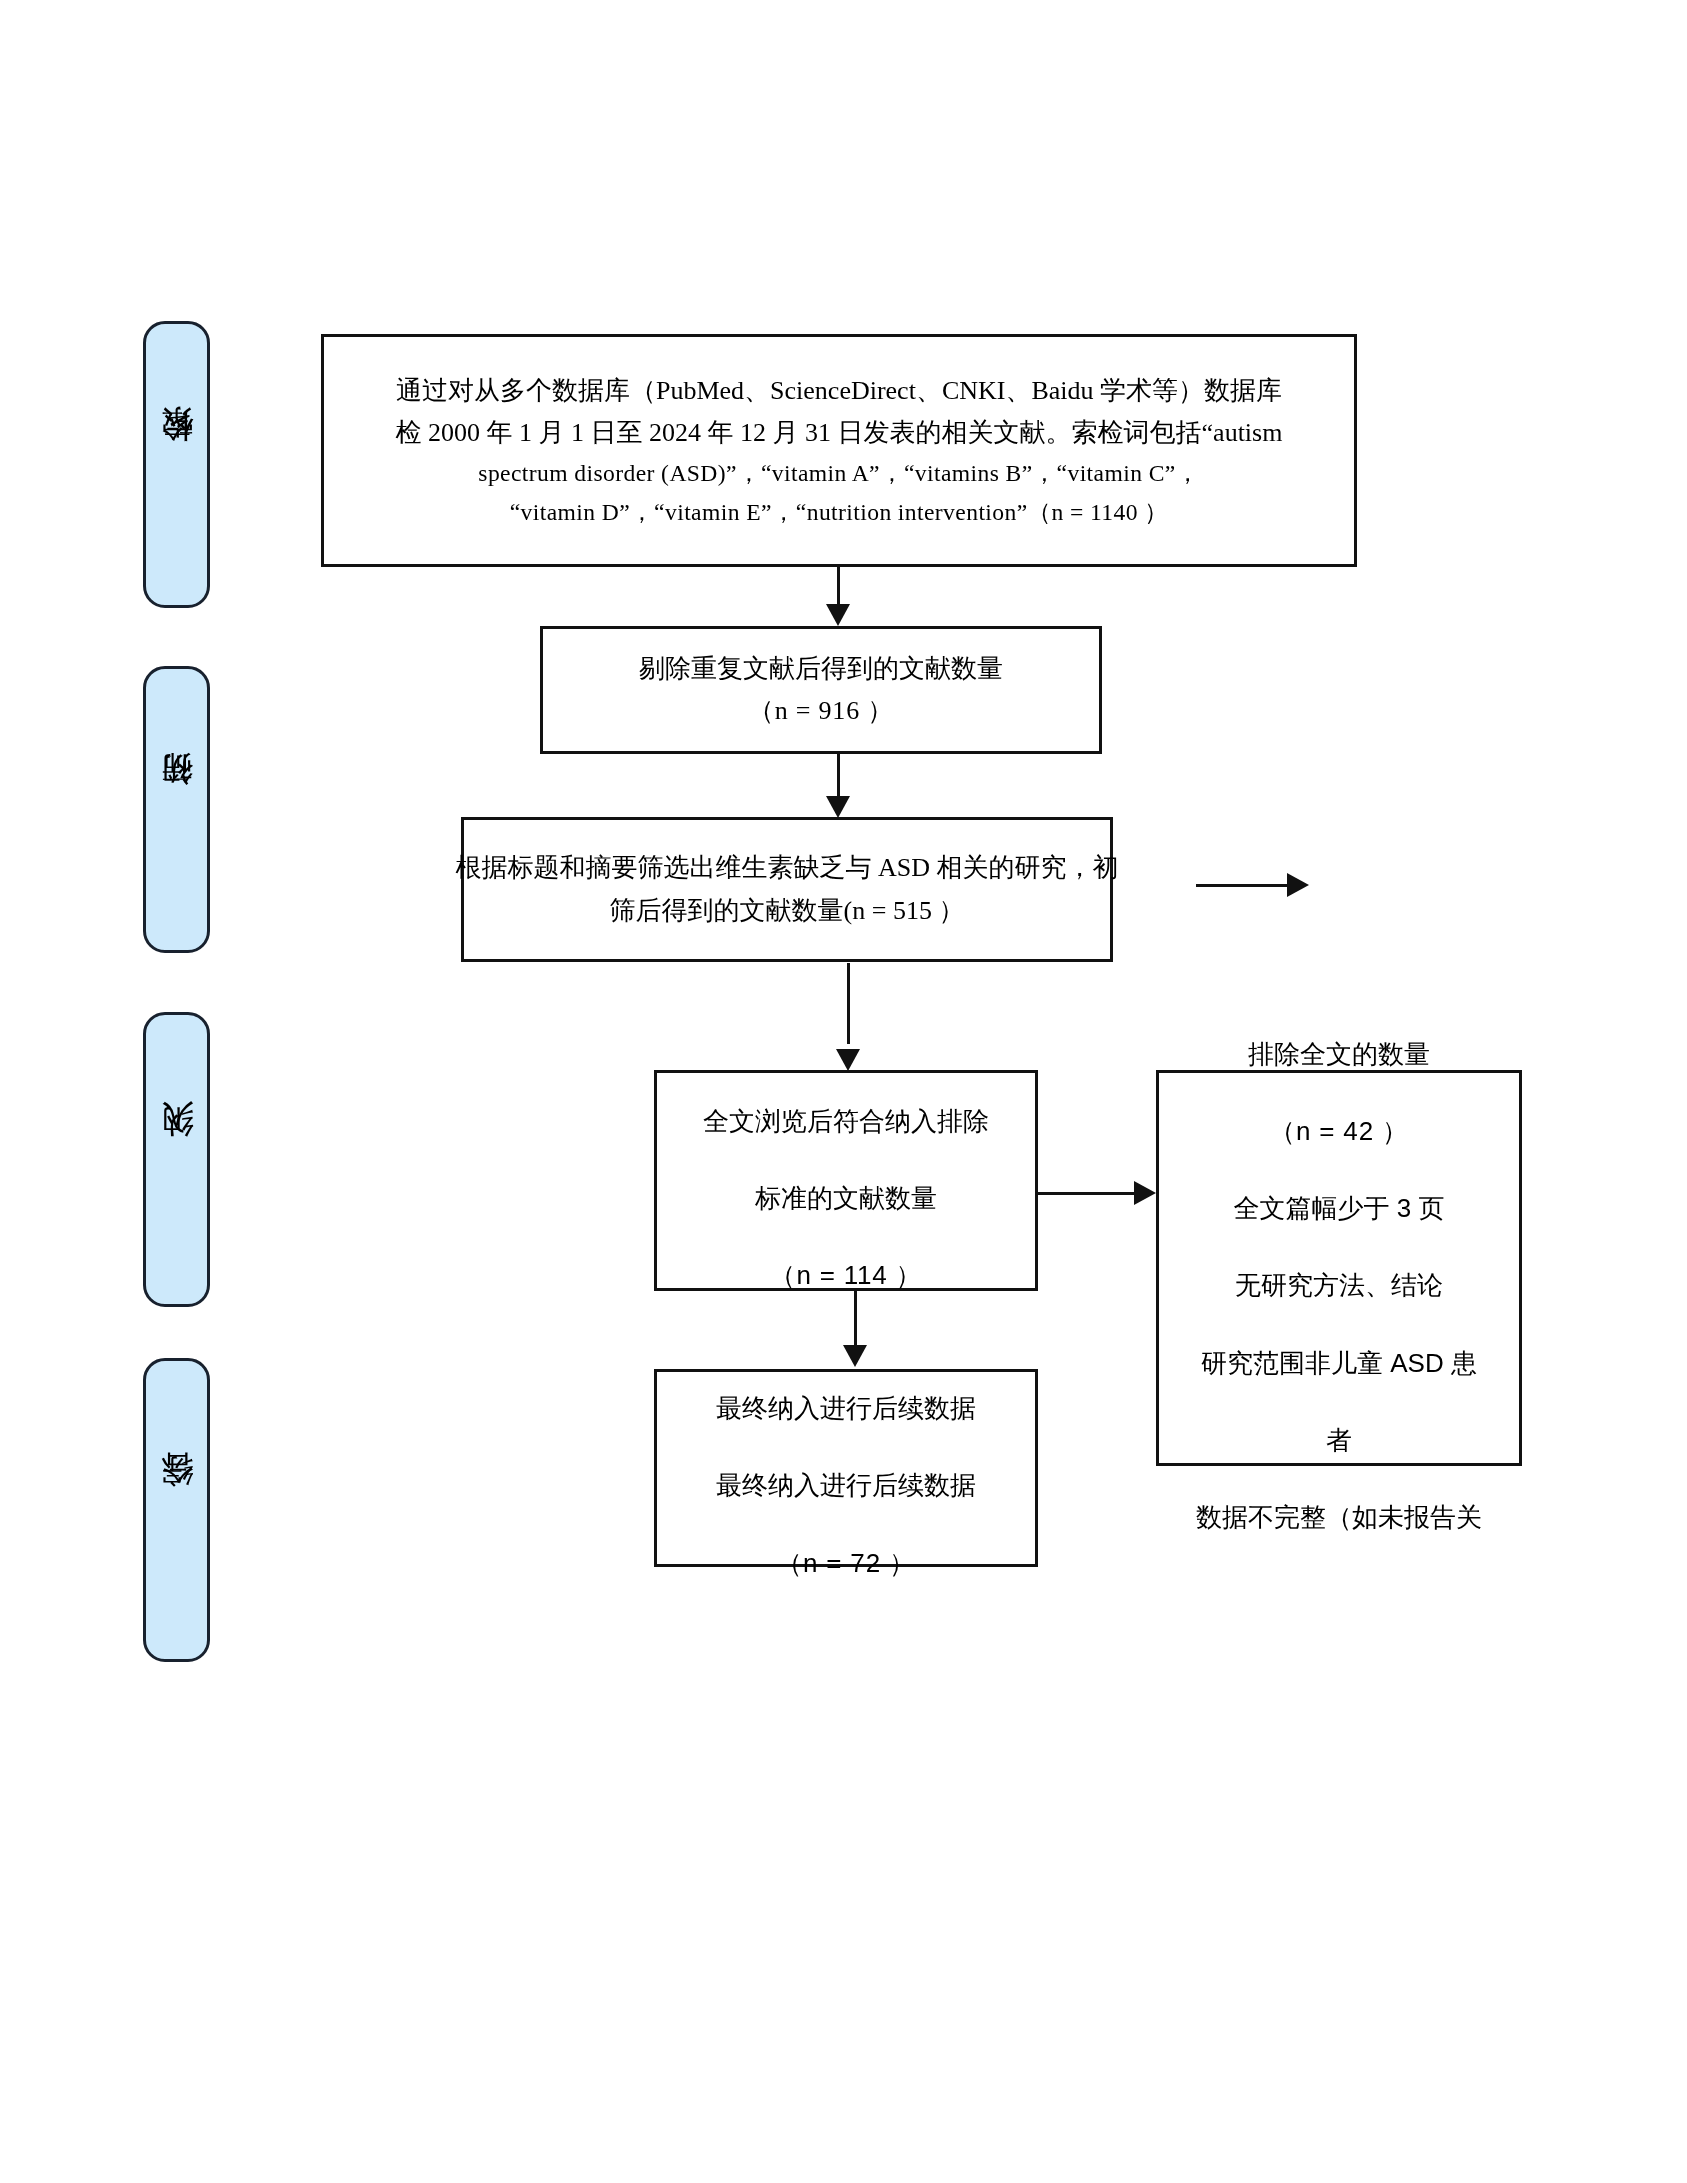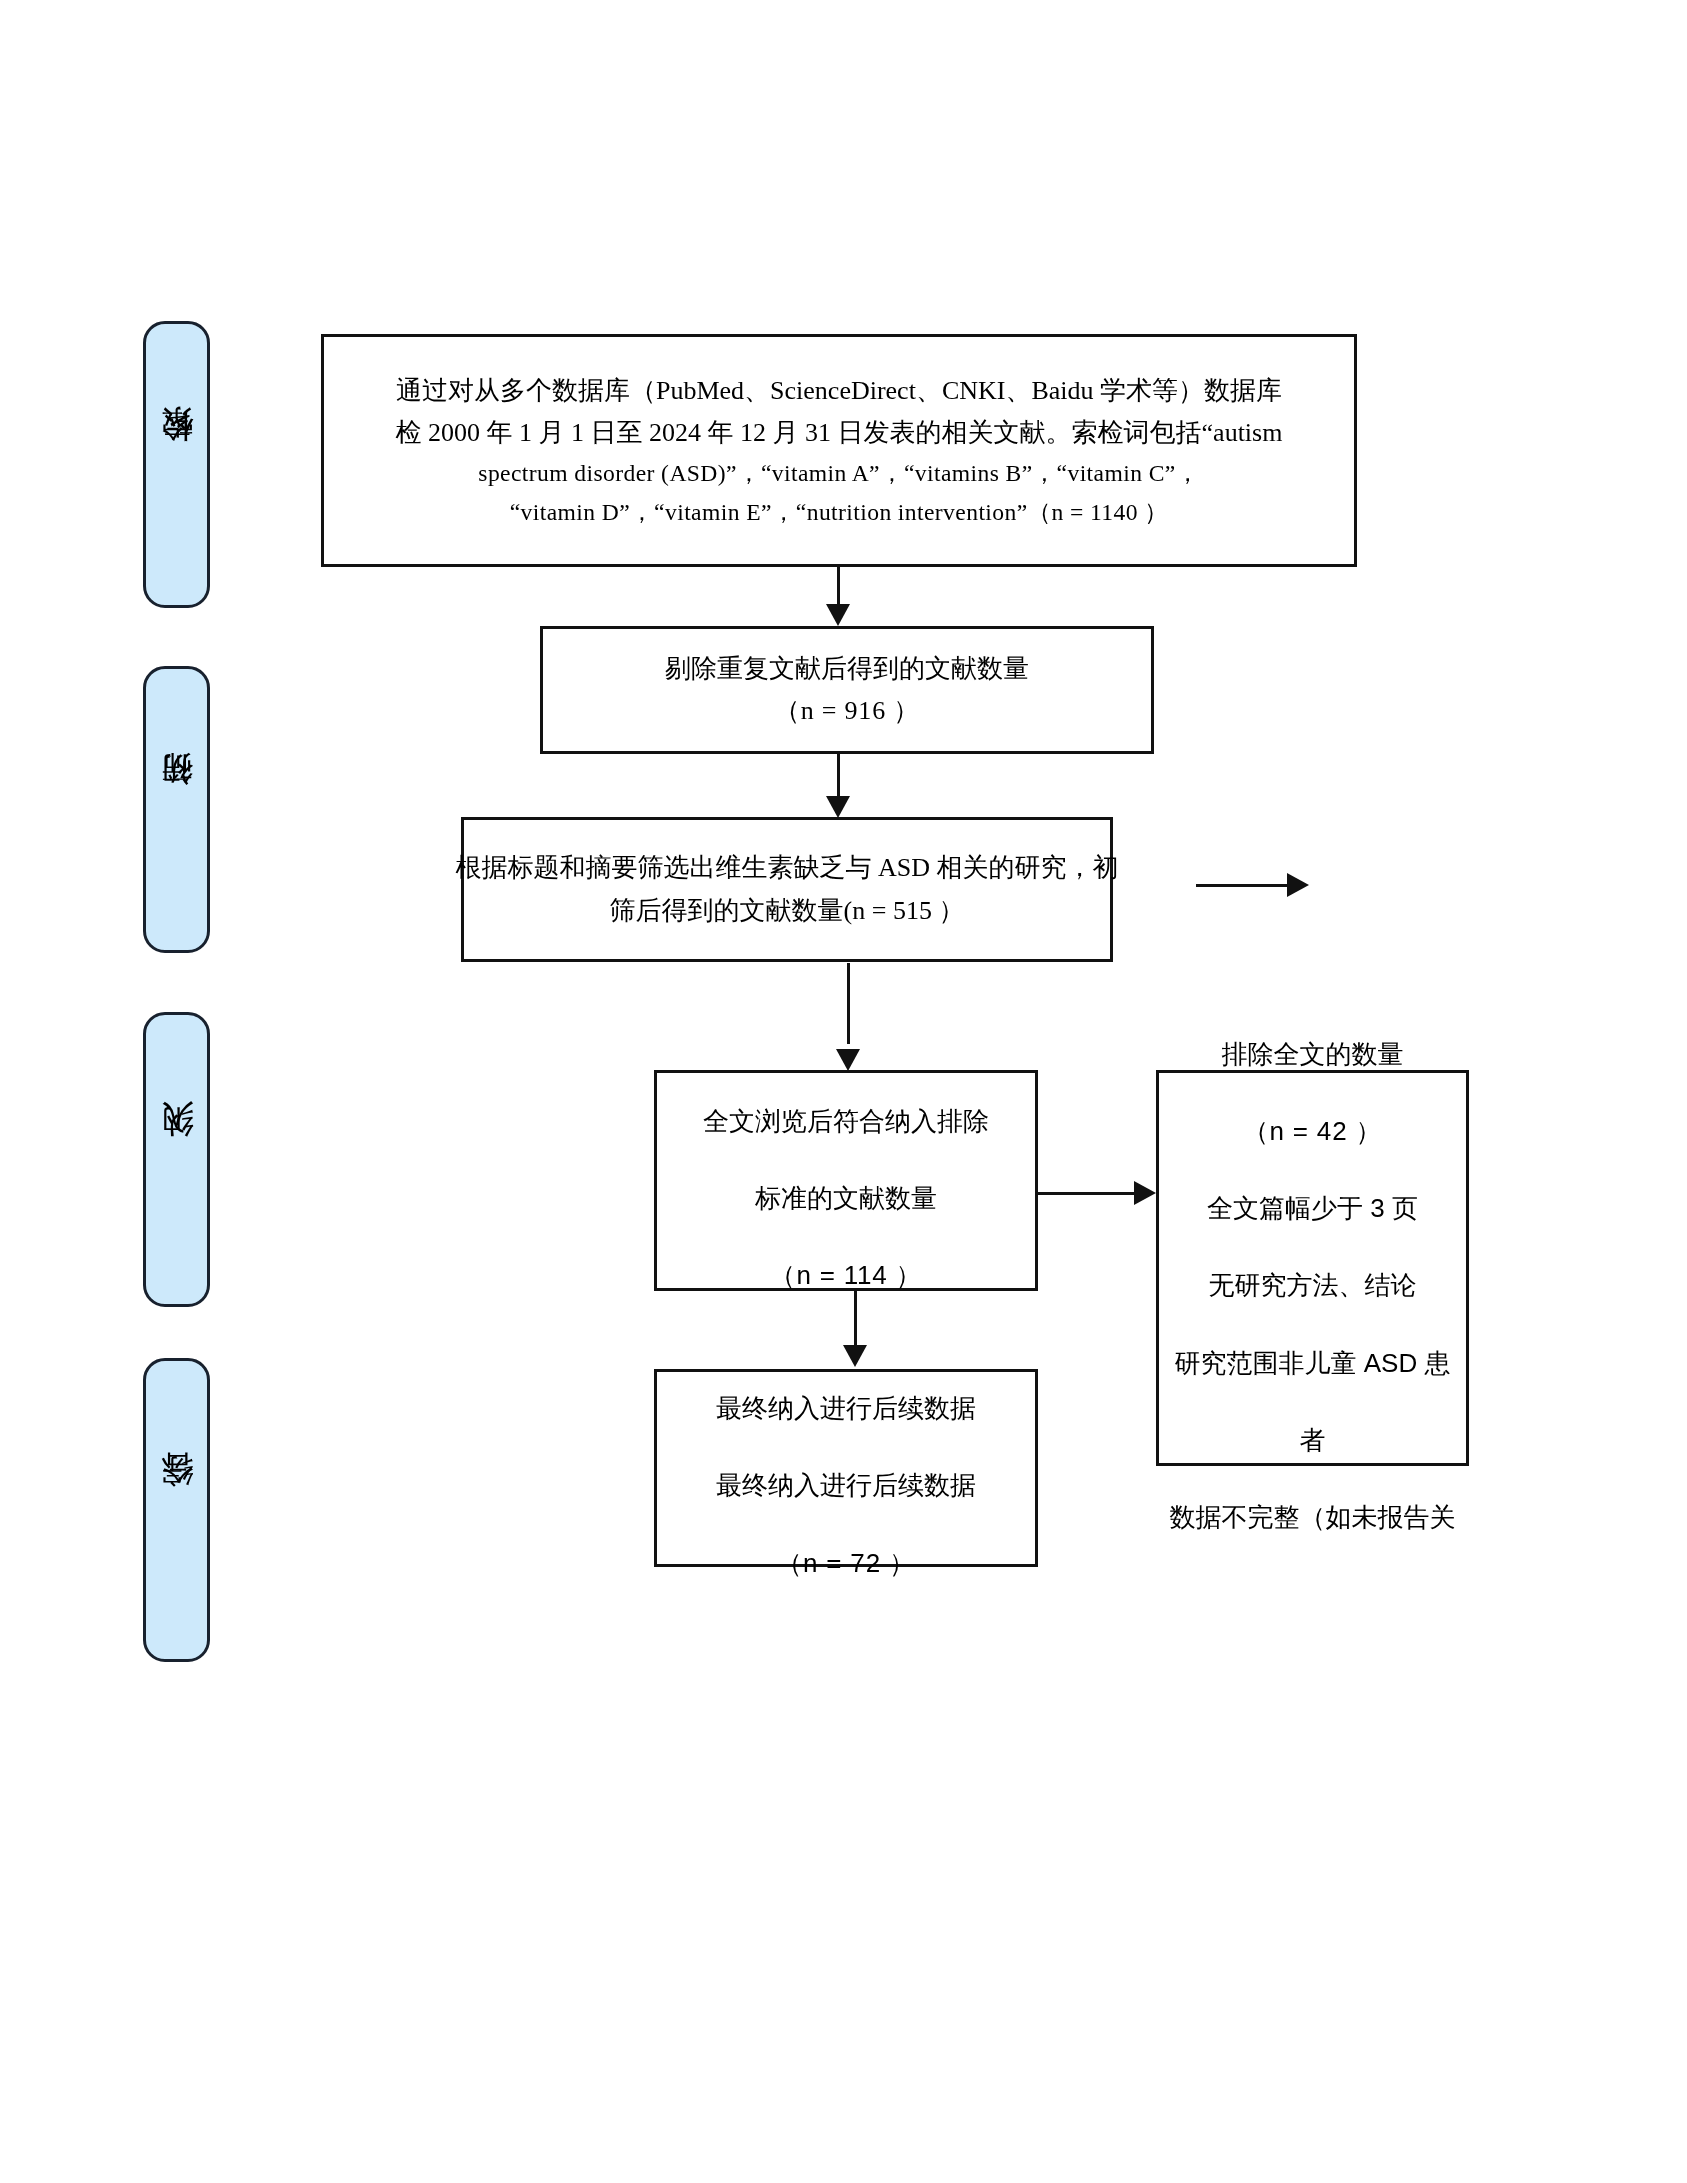--- a/index.html
+++ b/index.html
@@ -138,21 +138,21 @@
   <div class="flow-box serif-box" style="left:321px; top:334px; width:1036px; height:233px;">
     <span class="line">通过对从多个数据库（PubMed、ScienceDirect、CNKI、Baidu 学术等）数据库</span>
     <span class="line">检 2000 年 1 月 1 日至 2024 年 12 月 31 日发表的相关文献。索检词包括“autism</span>
     <span class="line mono-line">spectrum disorder (ASD)”，“vitamin A”，“vitamins B”，“vitamin C”，</span>
     <span class="line mono-line">“vitamin D”，“vitamin E”，“nutrition intervention”（n = 1140 ）</span>
   </div>
 
   <div class="conn-v" style="left:837px; top:567px; height:47px;"></div>
   <div class="arrow-down" style="left:826px; top:604px;"></div>
 
-  <div class="flow-box serif-box" style="left:540px; top:626px; width:614px; height:128px;">
+  <div class="flow-box serif-box" style="left:540px; top:626px; width:562px; height:128px;">
     <span class="line">剔除重复文献后得到的文献数量</span>
     <span class="line count-line">（n = 916 ）</span>
   </div>
 
   <div class="conn-v" style="left:837px; top:754px; height:52px;"></div>
   <div class="arrow-down" style="left:826px; top:796px;"></div>
 
   <div class="flow-box serif-box" style="left:461px; top:817px; width:652px; height:145px;">
     <span class="line">根据标题和摘要筛选出维生素缺乏与 ASD 相关的研究，初</span>
     <span class="line">筛后得到的文献数量(n = 515 ）</span>
@@ -167,21 +167,21 @@
 
   <div class="flow-box sans-box" style="left:654px; top:1070px; width:384px; height:221px;">
     <span class="line">全文浏览后符合纳入排除</span>
     <span class="line">标准的文献数量</span>
     <span class="line count-line">（n = 114 ）</span>
   </div>
 
   <div class="conn-h" style="left:1038px; top:1192px; width:113px;"></div>
   <div class="arrow-right" style="left:1134px; top:1181px;"></div>
 
-  <div class="flow-box sans-box" style="left:1156px; top:1070px; width:313px; height:396px;">
+  <div class="flow-box sans-box" style="left:1156px; top:1070px; width:366px; height:396px;">
     <span class="line">排除全文的数量</span>
     <span class="line count-line">（n = 42 ）</span>
     <span class="line">全文篇幅少于 3 页</span>
     <span class="line">无研究方法、结论</span>
     <span class="line">研究范围非儿童 ASD 患</span>
     <span class="line">者</span>
     <span class="line">数据不完整（如未报告关</span>
   </div>
 
   <div class="conn-v" style="left:854px; top:1291px; height:64px;"></div>

